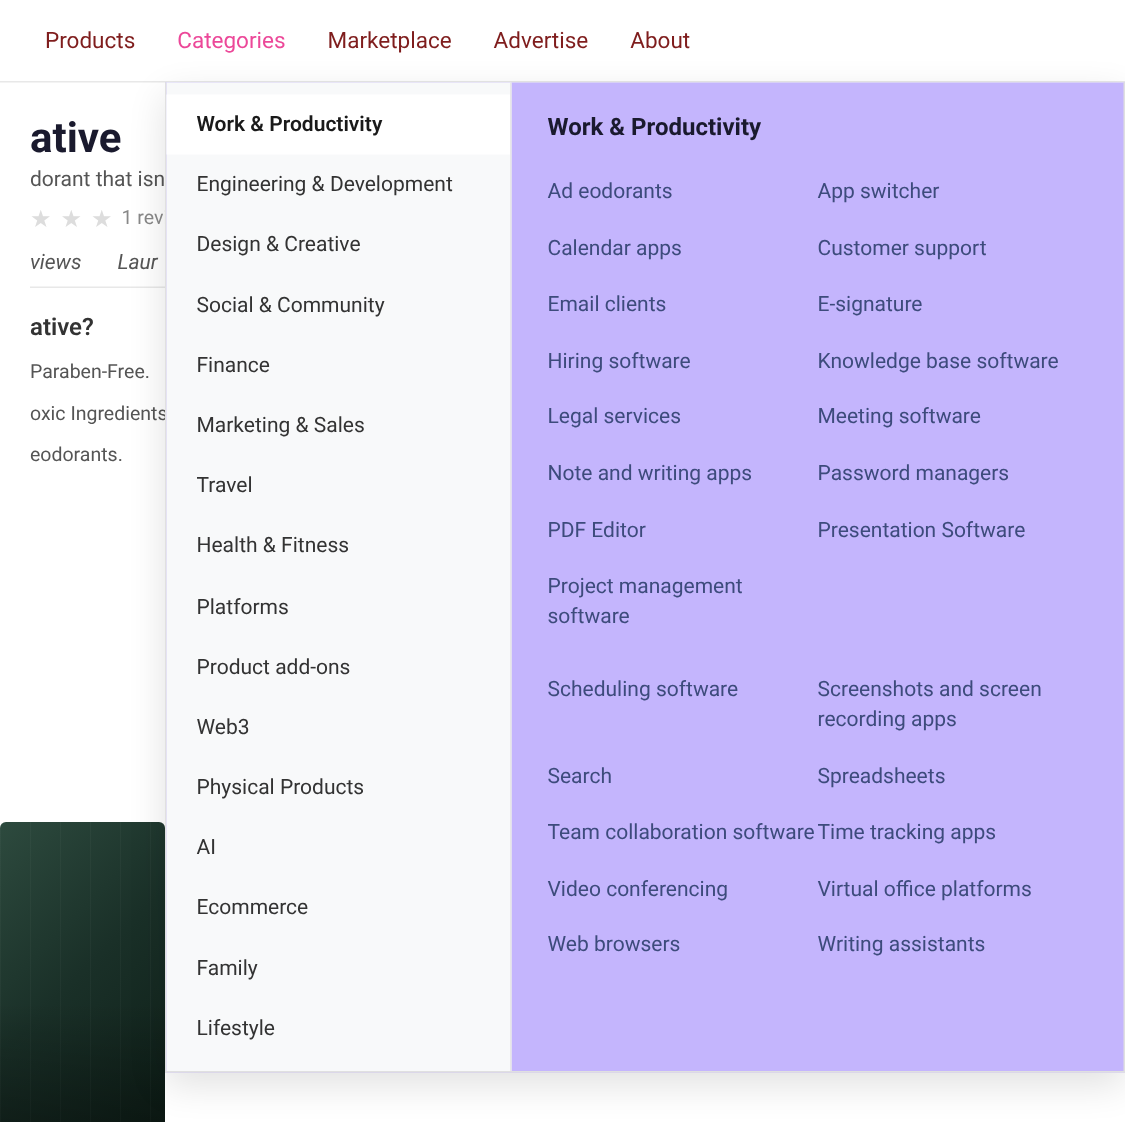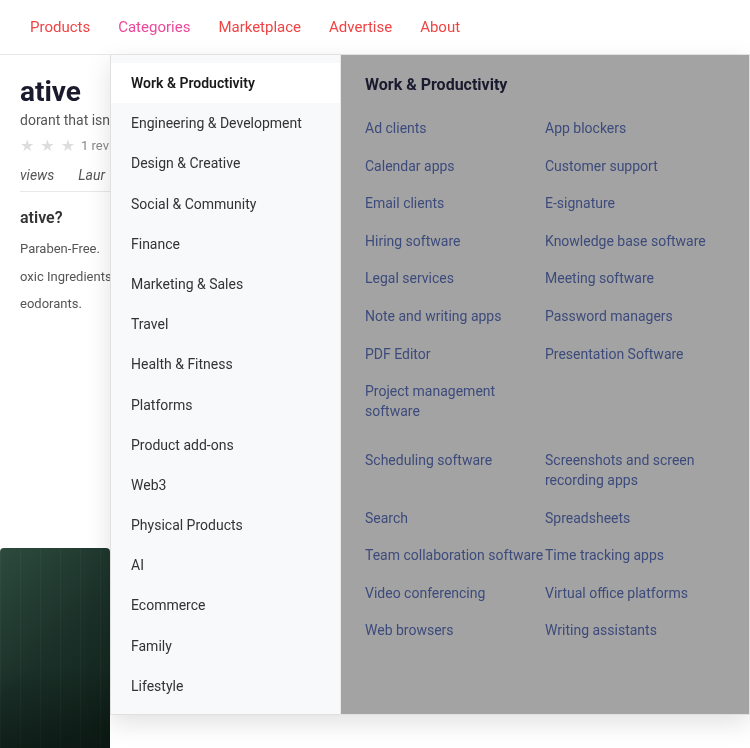--- a/index.html
+++ b/index.html
@@ -25,21 +25,21 @@
       align-items: center;
       padding: 0 16px;
       height: 55px;
       background: #fff;
       border-bottom: 1px solid #e8e8e8;
       position: relative;
       z-index: 10;
     }
     .nav-item {
       font-size: 15px;
-      color: #ef4444;
+      color: #7f1d1d;
       padding: 8px 14px;
       cursor: pointer;
       text-decoration: none;
     }
     .nav-item.active {
       color: #ec4899;
     }
 
     
     .bg-content {
@@ -117,21 +117,21 @@
       background: 
         linear-gradient(180deg, transparent 60%, rgba(0,0,0,0.3) 100%),
         repeating-linear-gradient(90deg, rgba(255,255,255,0.03) 0px, rgba(255,255,255,0.03) 1px, transparent 1px, transparent 20px);
     }
 
     
     .dropdown-overlay {
       position: absolute;
       top: 55px;
       left: 110px;
-      background: #a3a3a3;
+      background: #c4b5fd;
       border: 1px solid #e0e0e0;
       border-top: none;
       box-shadow: 0 8px 24px rgba(0,0,0,0.12);
       display: flex;
       z-index: 100;
       min-width: 640px;
     }
 
     
     .dropdown-sidebar {
@@ -238,22 +238,22 @@
     <div class="sidebar-cat-item">AI</div>
     <div class="sidebar-cat-item">Ecommerce</div>
     <div class="sidebar-cat-item">Family</div>
     <div class="sidebar-cat-item">Lifestyle</div>
   </div>
 
   <div class="dropdown-content">
     <div class="dropdown-title">Work &amp; Productivity</div>
     <div class="dropdown-grid">
 
-      <a class="dropdown-link">Ad clients</a>
-      <a class="dropdown-link">App blockers</a>
+      <a class="dropdown-link">Ad eodorants</a>
+      <a class="dropdown-link">App switcher</a>
 
       <a class="dropdown-link">Calendar apps</a>
       <a class="dropdown-link">Customer support</a>
 
       <a class="dropdown-link">Email clients</a>
       <a class="dropdown-link">E-signature</a>
 
       <a class="dropdown-link">Hiring software</a>
 
       <a class="dropdown-link">Knowledge base software</a>

